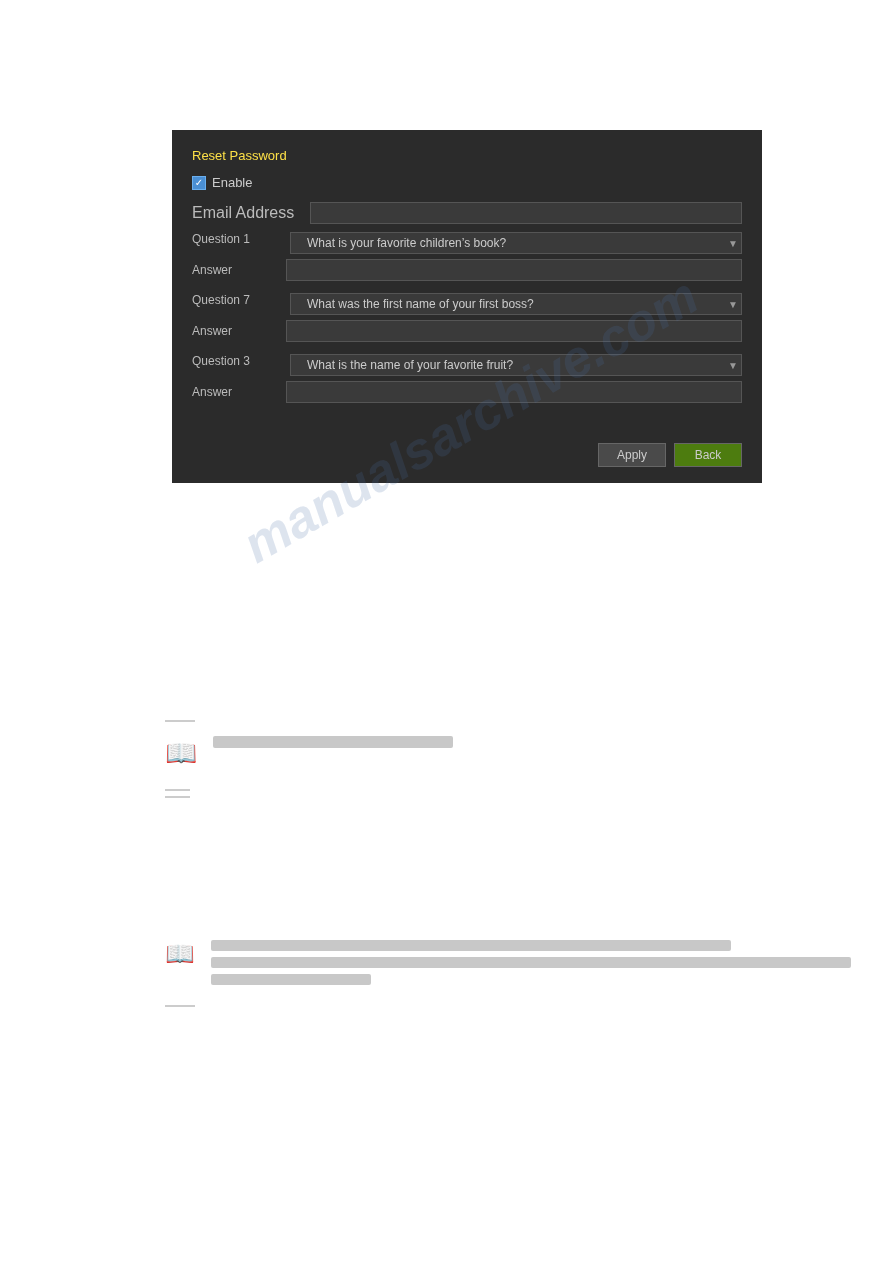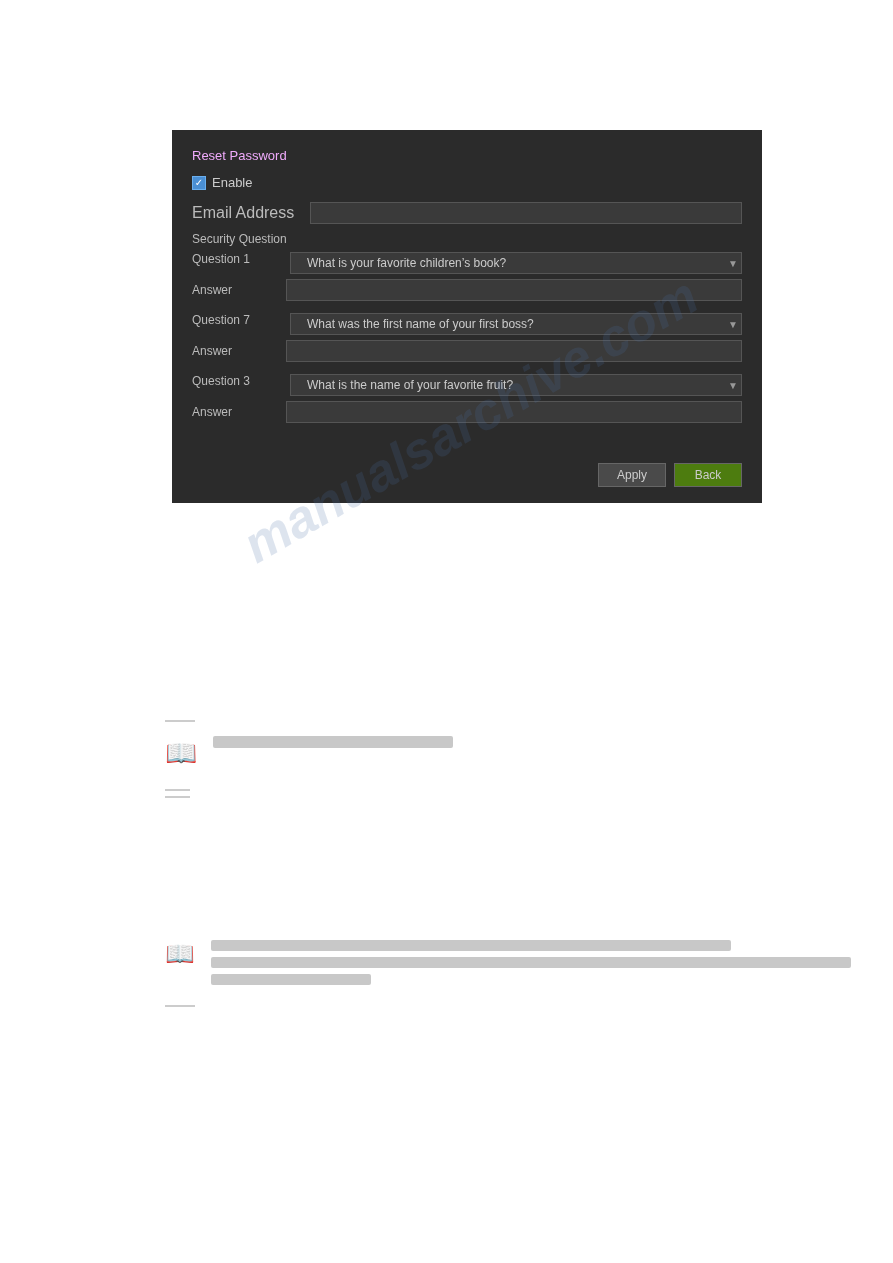--- a/index.html
+++ b/index.html
@@ -42,21 +42,21 @@
       top: 130px;
       left: 172px;
       width: 590px;
       background: #2b2b2b;
       color: #ccc;
       padding: 18px 20px 16px 20px;
     }
 
     .panel-title {
       font-size: 13px;
-      color: #f0abfc;
+      color: #fde047;
       margin-bottom: 12px;
     }
 
     .enable-row {
       display: flex;
       align-items: center;
       margin-bottom: 12px;
       gap: 6px;
     }
 
@@ -318,21 +318,20 @@
       <span class="checkbox-check">✓</span>
     </div>
     <span class="enable-label">Enable</span>
   </div>
 
   <div class="form-row">
     <span class="form-label">Email Address</span>
     <input class="form-input" type="text" value="" style="">
   </div>
 
-  <div class="section-title">Security Question</div>
 
   <div class="question-block">
     <div class="question-row">
       <span class="question-label">Question 1</span>
       <div class="select-wrapper">
         <select>
           <option>What is your favorite children’s book?</option>
           <option>What was the name of your first pet?</option>
           <option>What is your mother’s maiden name?</option>
         </select>

